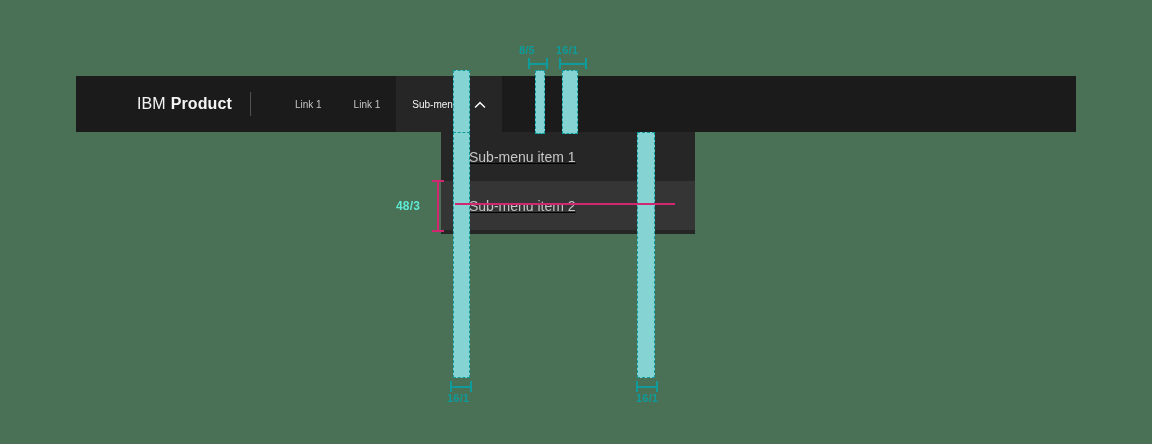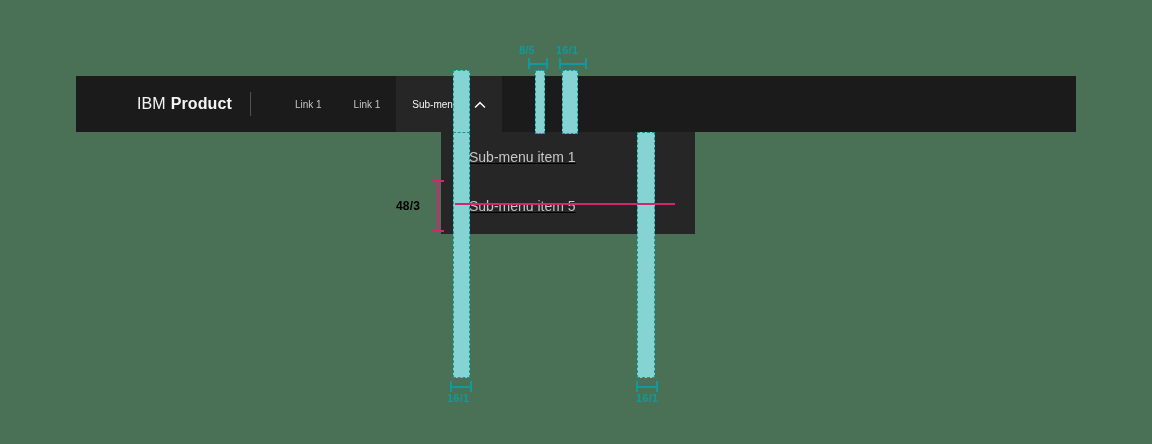--- a/index.html
+++ b/index.html
@@ -173,21 +173,21 @@
   .pink-vline .cap.bottom { bottom: 0; }
 
   .pink-hline {
     position: absolute;
     height: 2px;
     background: #d12771;
     z-index: 34;
   }
   .pink-label {
     position: absolute;
-    color: #000000;
+    color: #5eead4;
     font-size: 12px;
     font-weight: 700;
     letter-spacing: 0.2px;
     white-space: nowrap;
     z-index: 35;
     line-height: 1.25;
   }
   .pink-label.multiline { width: 70px; white-space: normal; }
 </style>
 </head>
@@ -217,22 +217,22 @@
           </svg>
         </span>
       </div>
     </div>
   </div>
 
   <div class="dropdown">
     <div class="menu-item">
       <span>Sub-menu item 1</span>
     </div>
-    <div class="menu-item">
-      <span>Sub-menu item 5</span>
+    <div class="menu-item hovered">
+      <span>Sub-menu item 2</span>
     </div>
   </div>
 
   <div class="teal-bar" style="left:453px; top:70px; width:17px; height:64px;"></div>
   <div class="teal-bar" style="left:453px; top:132px; width:17px; height:246px;"></div>
 
   <div class="teal-bar" style="left:535px; top:70px; width:10px; height:64px;"></div>
 
   <div class="teal-bar" style="left:562px; top:70px; width:16px; height:64px;"></div>
 

